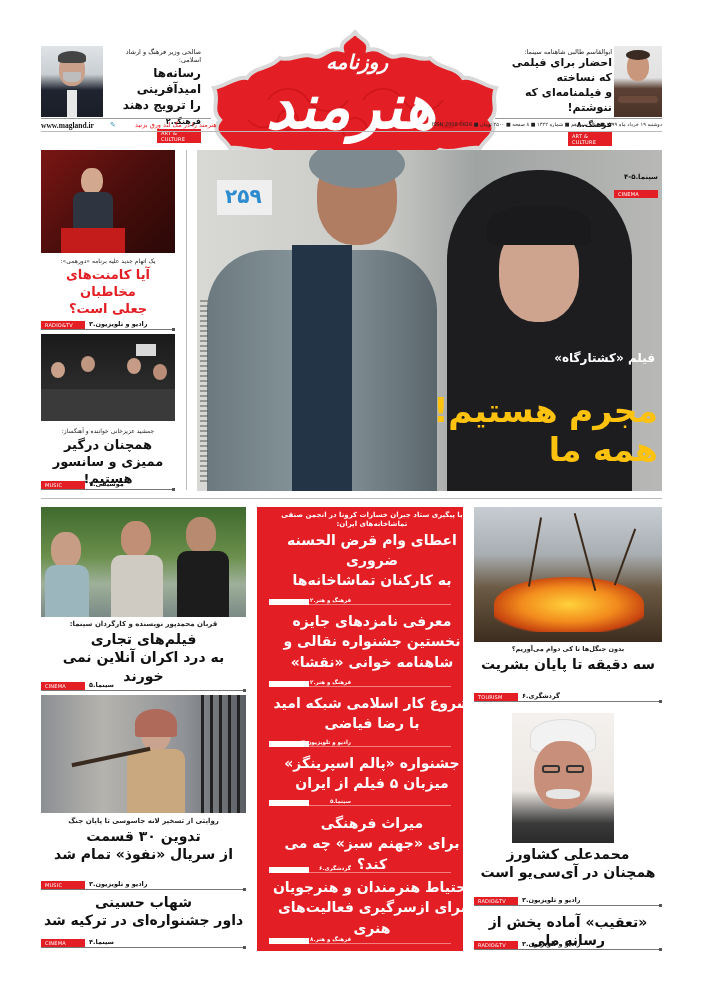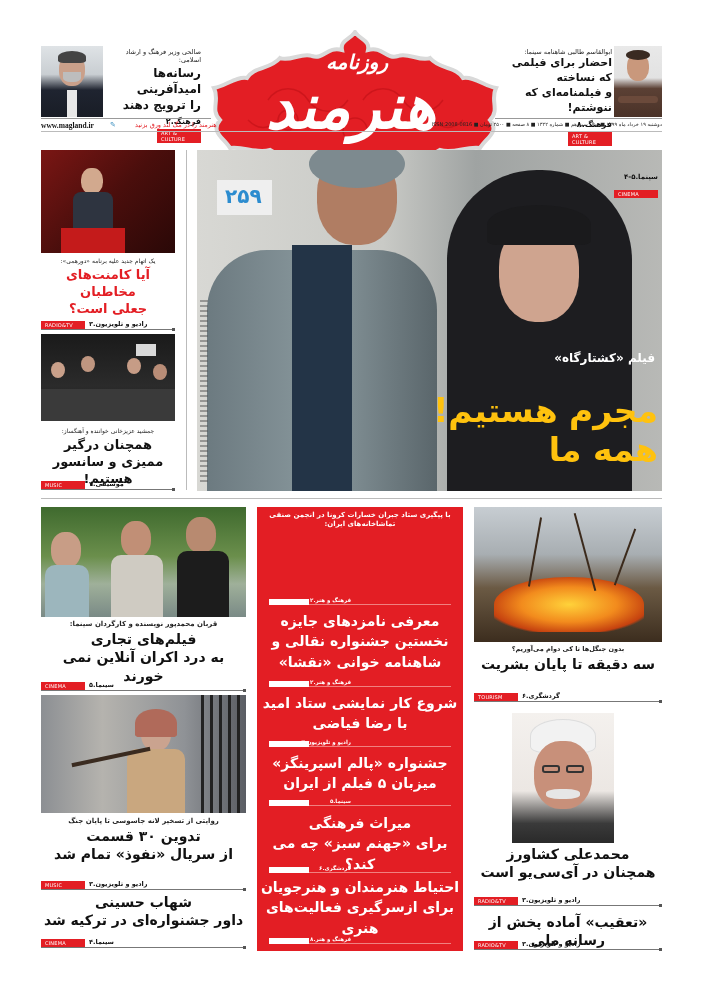--- a/index.html
+++ b/index.html
@@ -30,21 +30,21 @@
   .story .hl { font-weight: bold; font-size: 15px; line-height: 1.32; color: #111; }
   .story .hl.red { color: #e31e24; }
   .meta { position: absolute; height: 10px; }
   .meta .ref { position: absolute; top: 0; font-size: 6.5px; font-weight: bold; direction: rtl; white-space: nowrap; }
   .meta .badge { position: absolute; top: 1px; }
   .meta .line { position: absolute; height: 1px; background: #777; bottom: 0; }
   .meta .dot { position: absolute; width: 3px; height: 3px; background: #555; bottom: -1px; }
 
   
   .redcol { position: absolute; left: 257px; top: 507px; width: 206px; height: 444px; background: #e31e24; }
-  .redcol .item { position: absolute; left: 0; width: 206px; direction: rtl; text-align: center; color: #fff; }
+  .redcol .item { position: absolute; left: 12px; width: 206px; direction: rtl; text-align: center; color: #fff; }
   .redcol .kick { font-size: 7px; font-weight: bold; line-height: 1.35; }
   .redcol .hl { font-weight: bold; font-size: 14px; line-height: 1.45; }
   .redmeta { position: absolute; left: 12px; width: 182px; height: 8px; }
   .redmeta .wbadge { position: absolute; left: 0; top: 0; width: 40px; height: 6px; background: #fff; }
   .redmeta .ref { position: absolute; right: 100px; top: -2px; font-size: 5.5px; color: #fff; white-space: nowrap; direction: rtl; font-weight: bold; }
   .redmeta .line { position: absolute; left: 40px; right: 0; top: 5px; height: 1px; background: #f08080; }
 
   .hero-hl { position: absolute; direction: rtl; text-align: right; color: #ffc20e; font-weight: bold; }
 </style>
 </head>
@@ -220,40 +220,42 @@
   <span class="ref" style="left:48px;">سینما.۴</span>
   <span class="line" style="left:0;right:0;"></span>
     <span class="dot" style="right:0;"></span>
 </div>
 
 <div class="redcol">
 
   <div class="item" style="top:4px;">
     <div class="kick">با پیگیری ستاد جبران خسارات کرونا در انجمن صنفی</div>
     <div class="kick">تماشاخانه‌های ایران:</div>
+    <div class="hl">اعطای وام قرض الحسنه ضروری</div>
+    <div class="hl">به کارکنان تماشاخانه‌ها</div>
   </div>
   <div class="redmeta" style="top:92px;">
     <span class="wbadge"></span>
     <span class="ref">فرهنگ و هنر.۲</span>
     <span class="line"></span>
   </div>
 
   <div class="item" style="top:104px;">
     <div class="hl">معرفی نامزدهای جایزه</div>
     <div class="hl">نخستین جشنواره نقالی و</div>
     <div class="hl">شاهنامه خوانی «نقشا»</div>
   </div>
   <div class="redmeta" style="top:174px;">
     <span class="wbadge"></span>
     <span class="ref">فرهنگ و هنر.۲</span>
     <span class="line"></span>
   </div>
 
   <div class="item" style="top:186px;">
-    <div class="hl">شروع کار نمایشی ستاد امید</div>
+    <div class="hl">شروع کار اسلامی شبکه امید</div>
     <div class="hl">با رضا فیاضی</div>
   </div>
   <div class="redmeta" style="top:234px;">
     <span class="wbadge"></span>
     <span class="ref">رادیو و تلویزیون.۳</span>
     <span class="line"></span>
   </div>
 
   <div class="item" style="top:246px;">
     <div class="hl">جشنواره «پالم اسپرینگز»</div>

